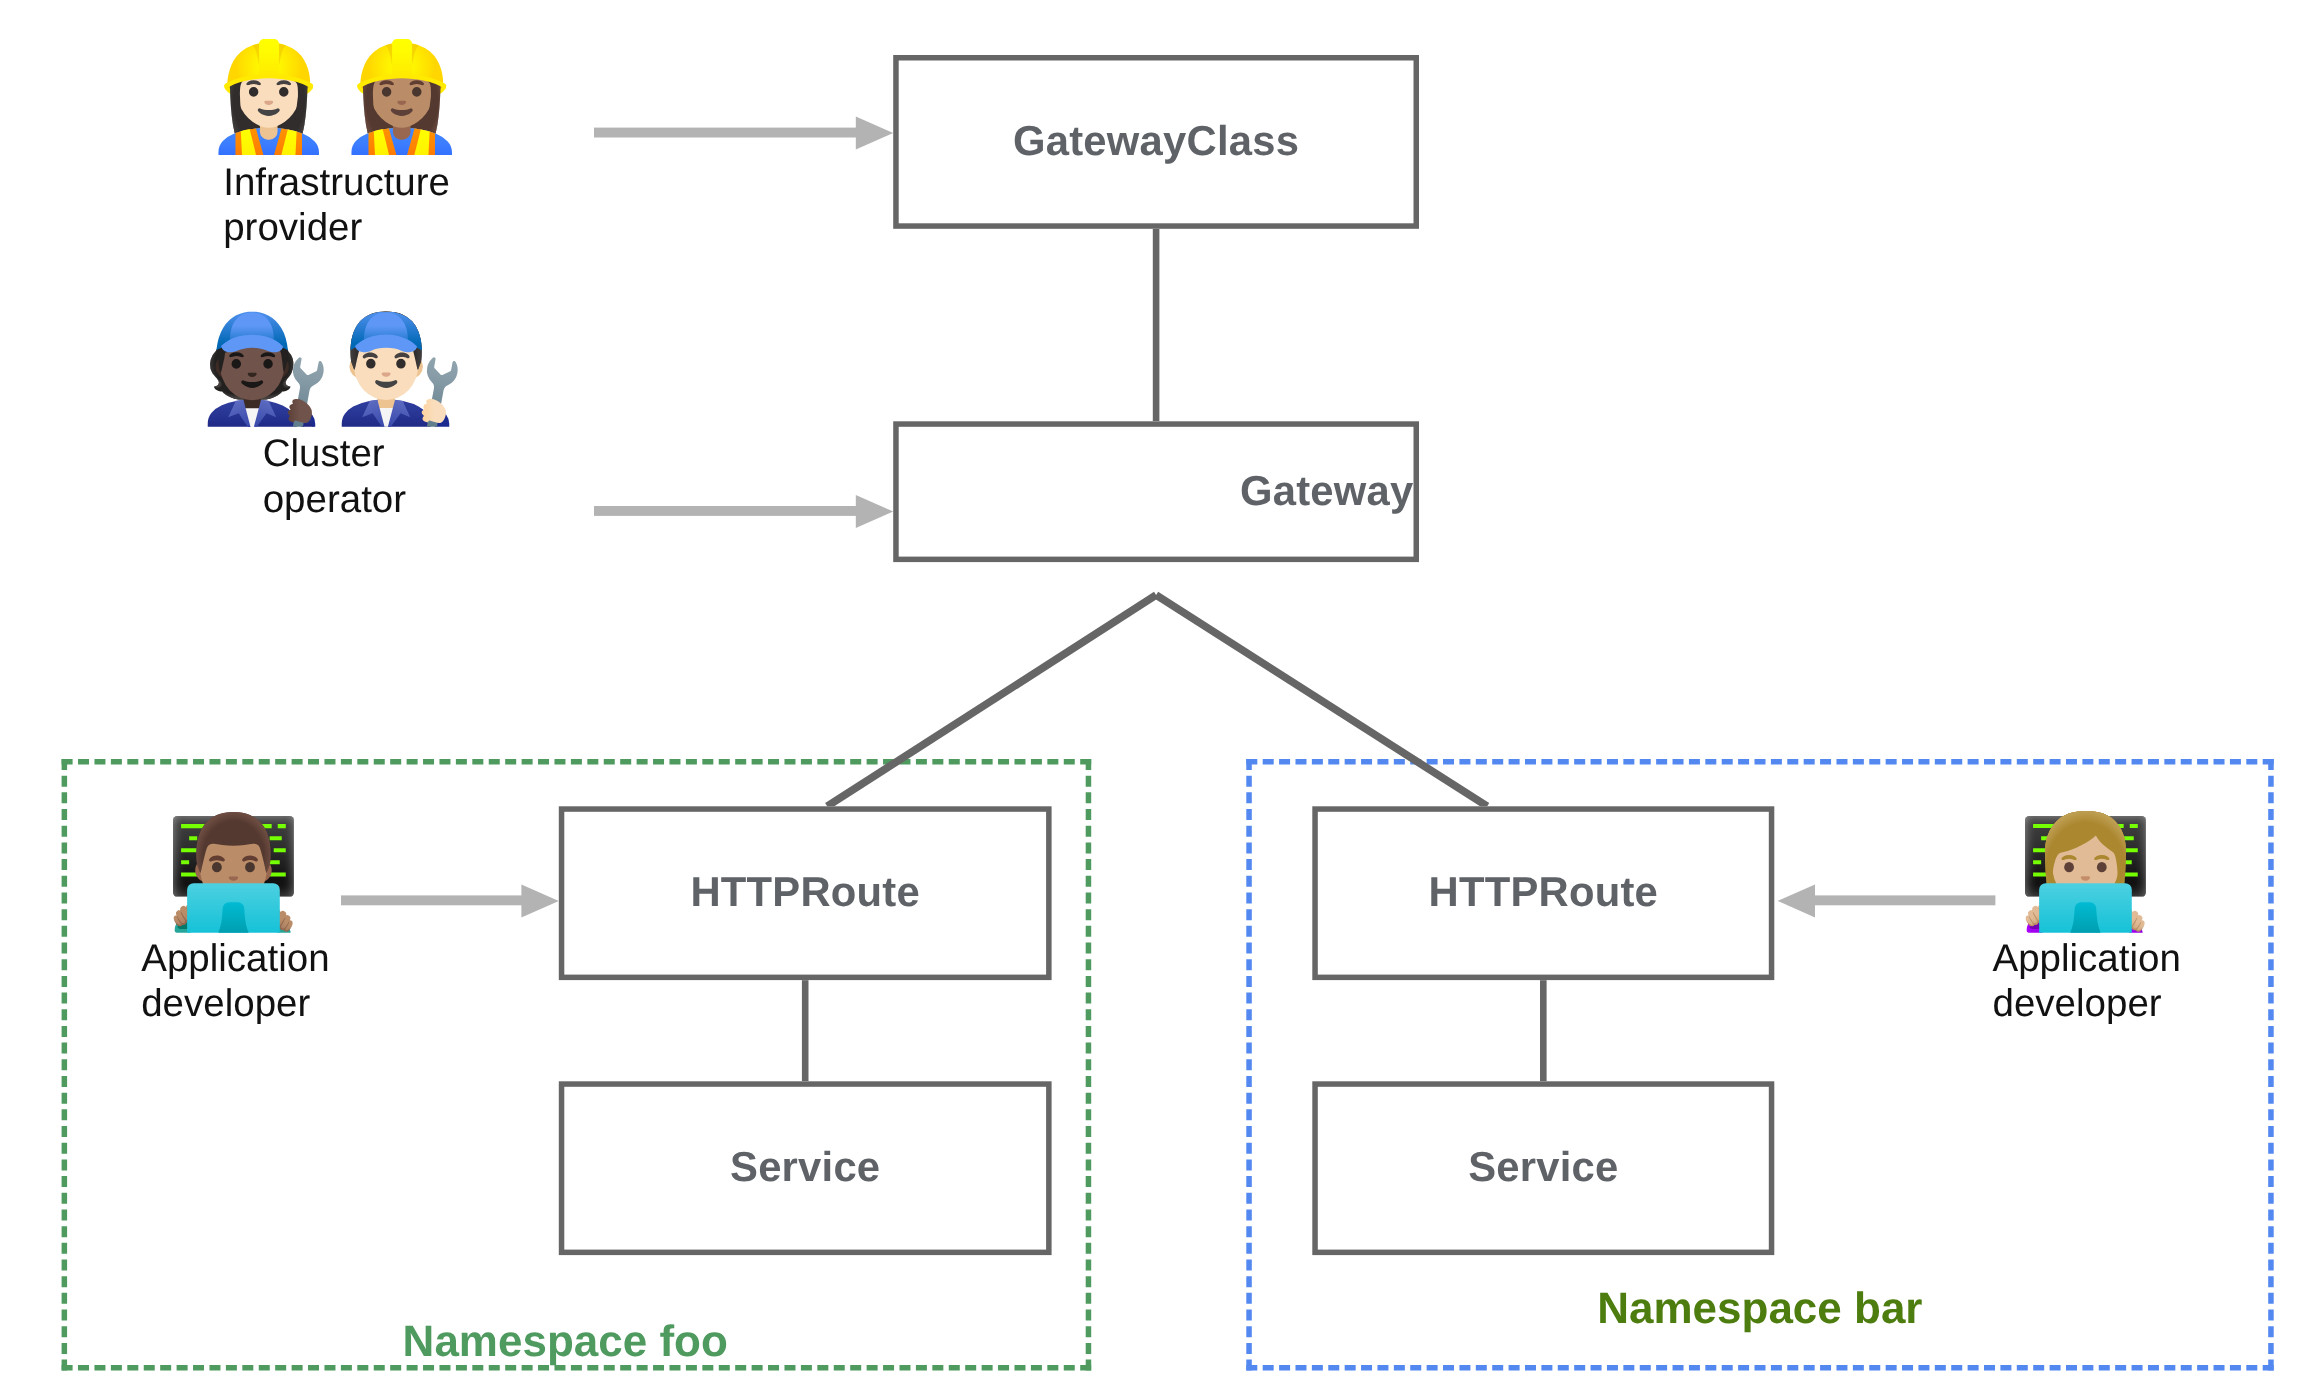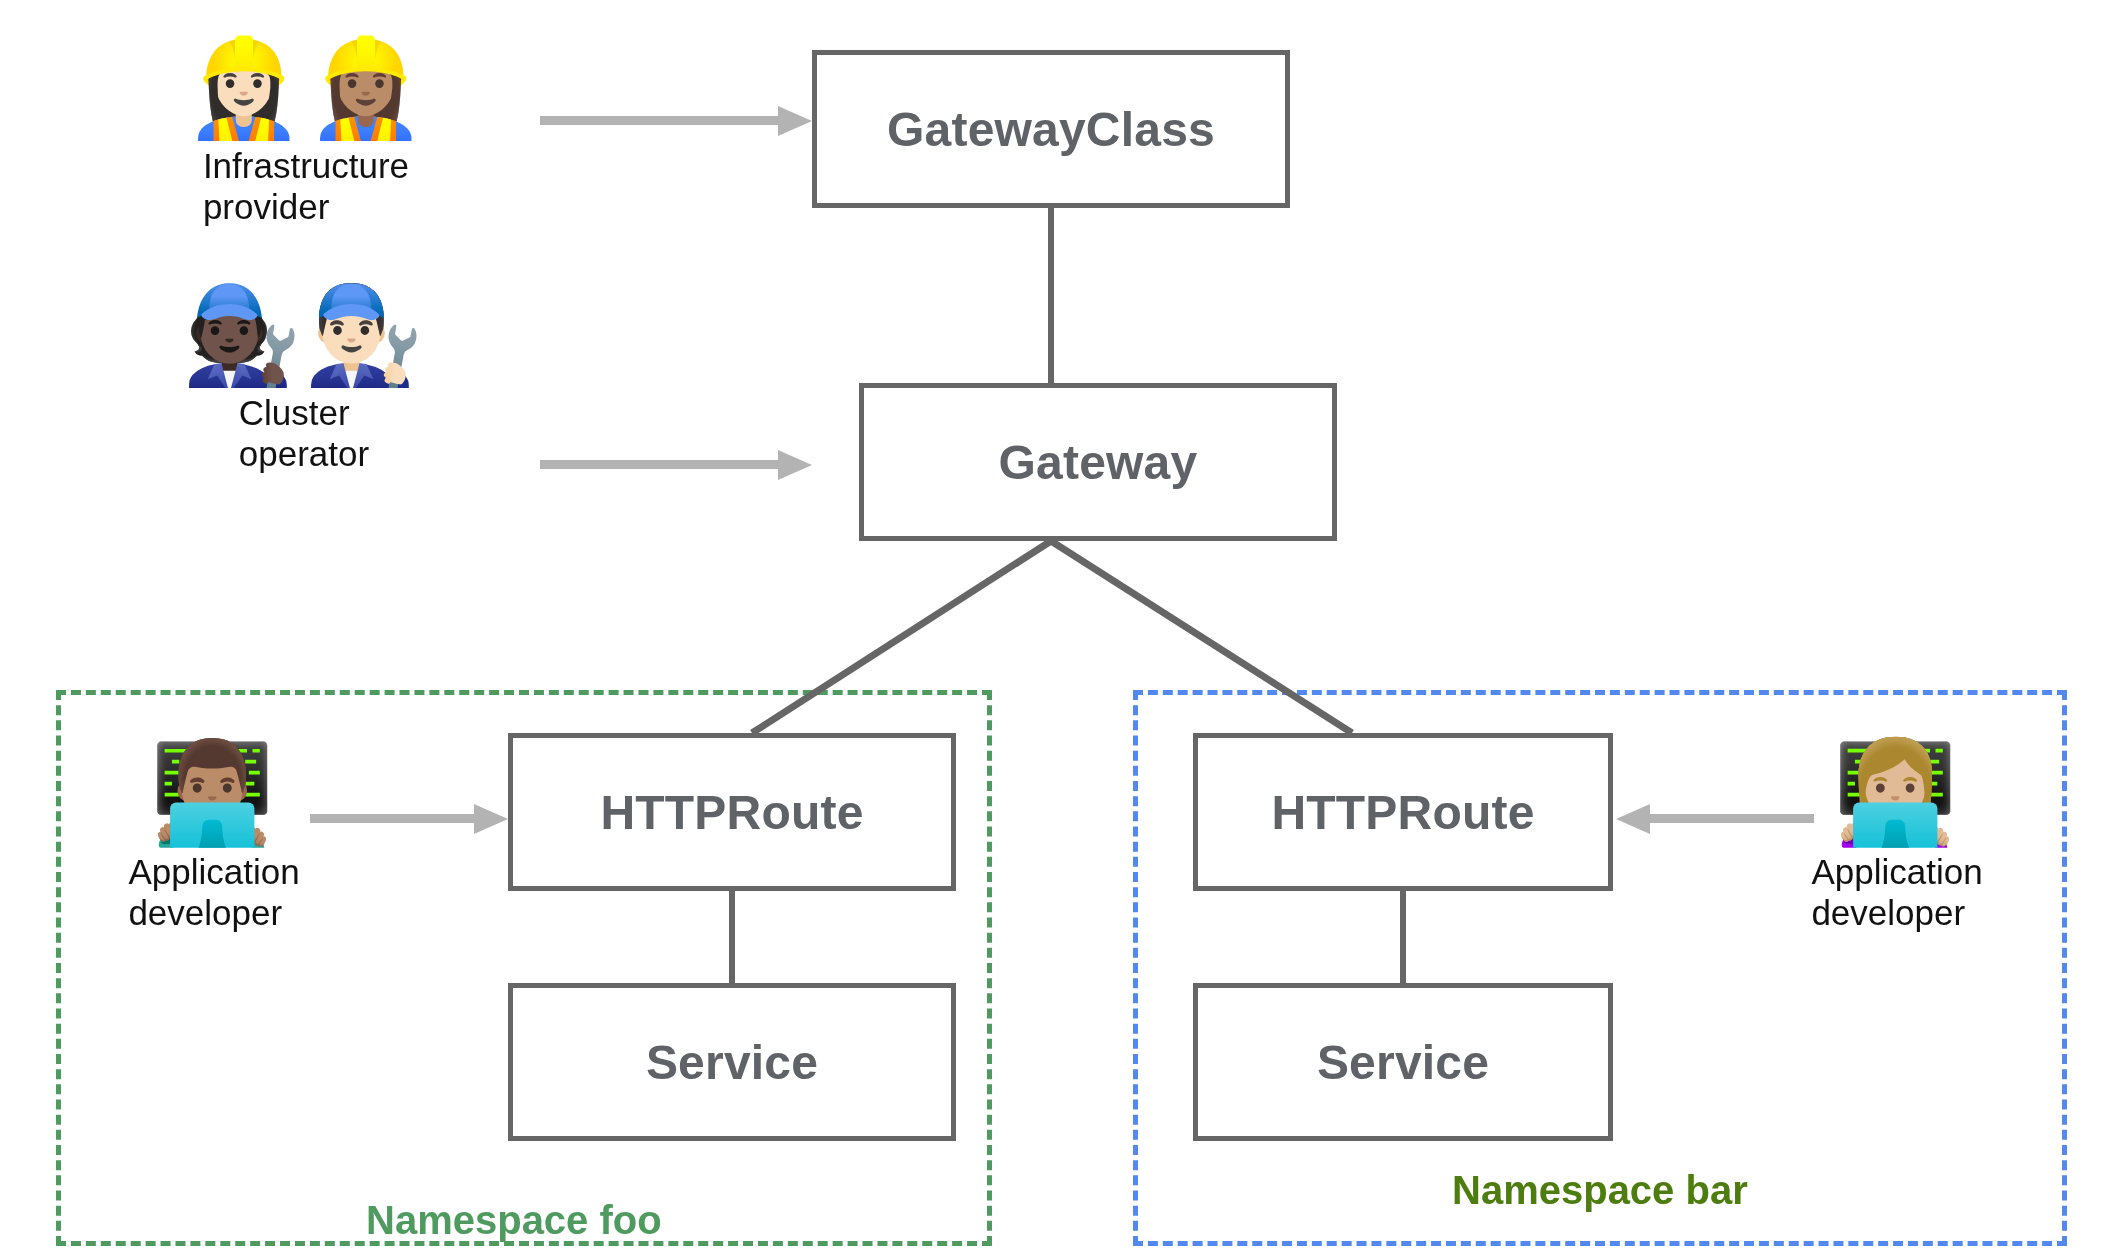--- a/index.html
+++ b/index.html
@@ -23,29 +23,29 @@
     position: absolute;
     box-sizing: border-box;
     border: 5px solid #666666;
     background: #ffffff;
     display: flex;
     align-items: center;
     justify-content: center;
     z-index: 5;
   }
   .res-box .res-label {
-    font-size: 48px;
+    font-size: 38px;
     font-weight: bold;
     color: #5f6368;
     letter-spacing: 0.2px;
     white-space: nowrap;
   }
 
   #box-gatewayclass { left: 812px;  top: 50px;   width: 478px; height: 158px; }
-  #box-gateway      { left: 859px;  top: 383px;  width: 478px; height: 158px; }
+  #box-gateway      { left: 812px;  top: 383px;  width: 478px; height: 128px; justify-content: flex-end; }
   #box-httproute-foo{ left: 508px;  top: 733px;  width: 448px; height: 158px; }
   #box-service-foo  { left: 508px;  top: 983px;  width: 448px; height: 158px; }
   #box-httproute-bar{ left: 1193px; top: 733px;  width: 420px; height: 158px; }
   #box-service-bar  { left: 1193px; top: 983px;  width: 420px; height: 158px; }
 
   
   .namespace {
     position: absolute;
     box-sizing: border-box;
     border-style: dashed;

